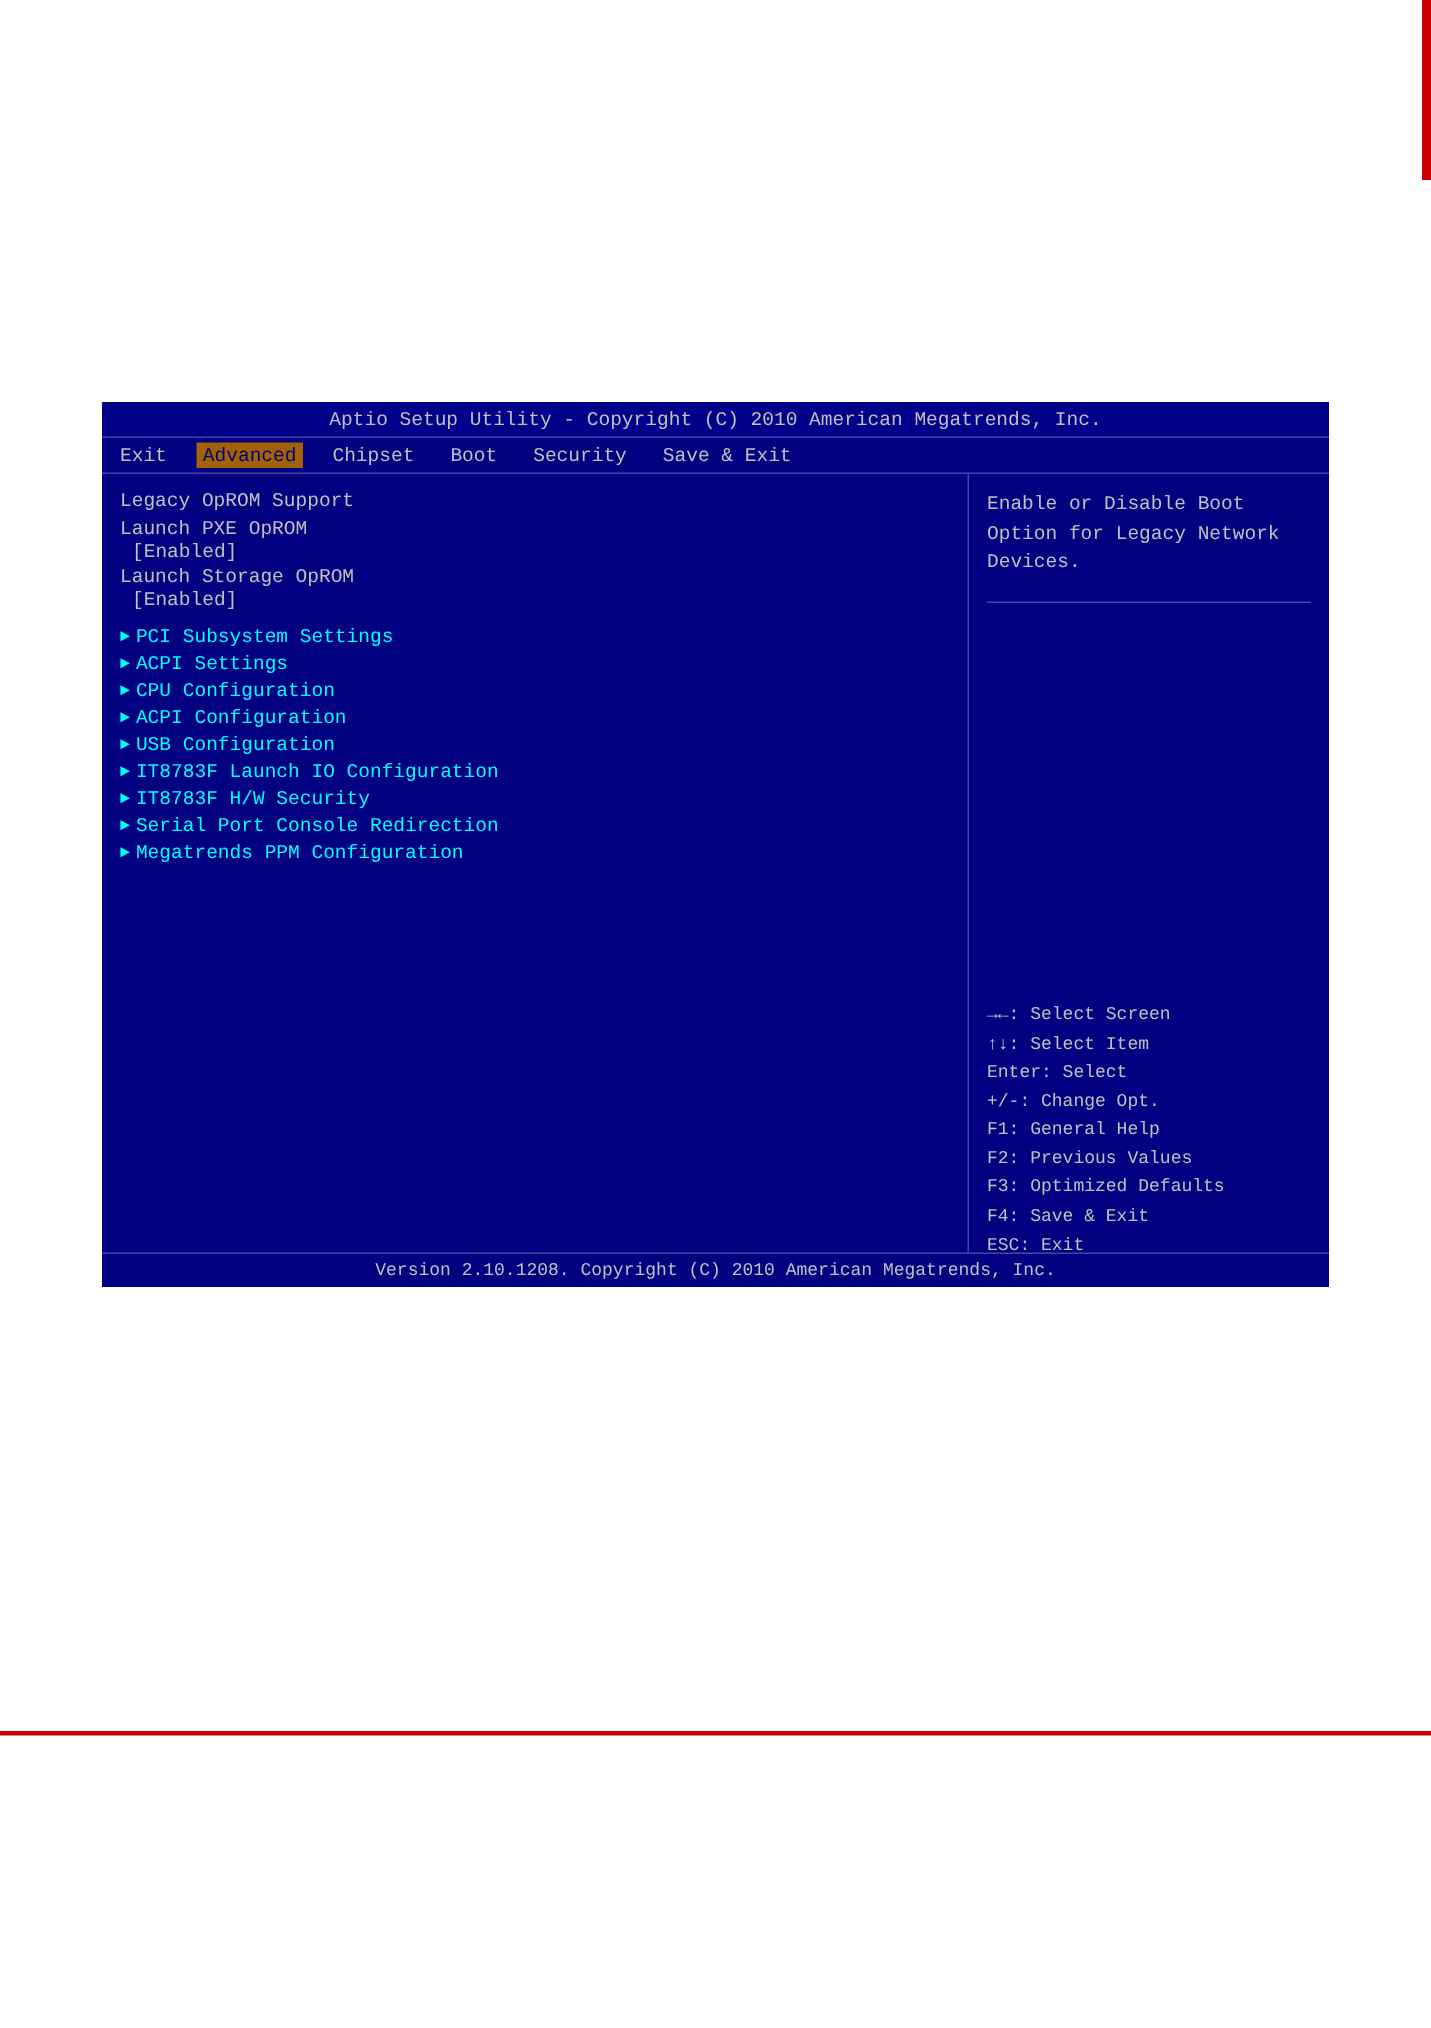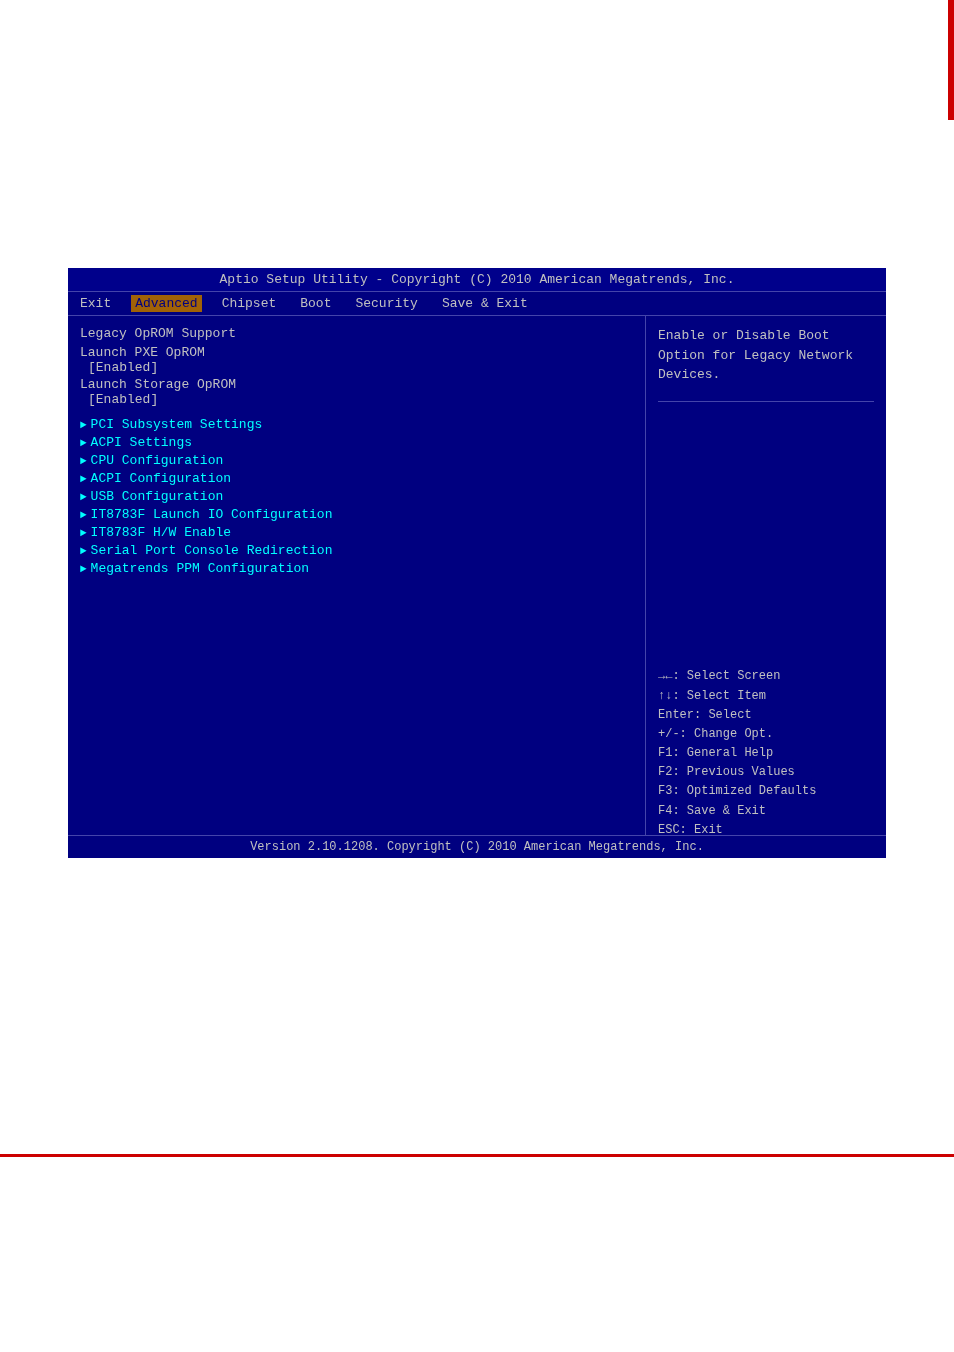--- a/index.html
+++ b/index.html
@@ -223,21 +223,21 @@
         <div class="nav-item">
           <span class="nav-arrow">►</span>
           <span>USB Configuration</span>
         </div>
         <div class="nav-item">
           <span class="nav-arrow">►</span>
           <span>IT8783F Launch IO Configuration</span>
         </div>
         <div class="nav-item">
           <span class="nav-arrow">►</span>
-          <span>IT8783F H/W Enable</span>
+          <span>IT8783F H/W Security</span>
         </div>
         <div class="nav-item">
           <span class="nav-arrow">►</span>
           <span>Serial Port Console Redirection</span>
         </div>
         <div class="nav-item">
           <span class="nav-arrow">►</span>
           <span>Megatrends PPM Configuration</span>
         </div>
       </div>

